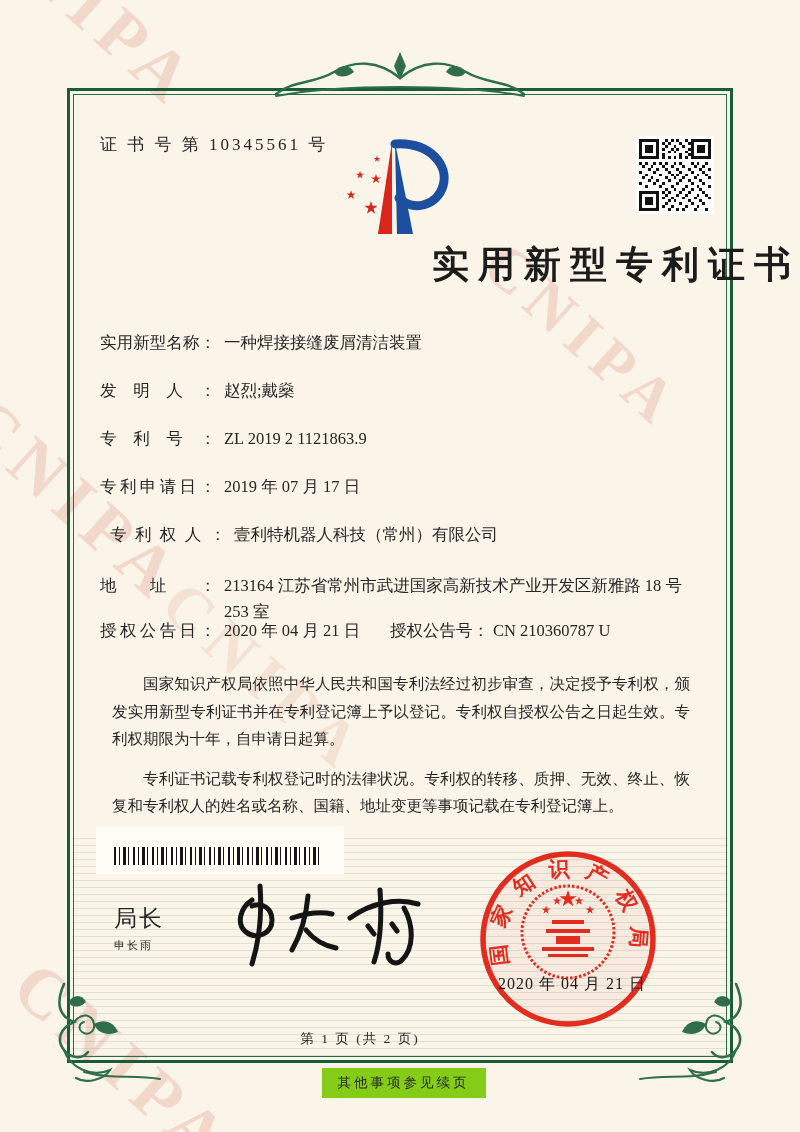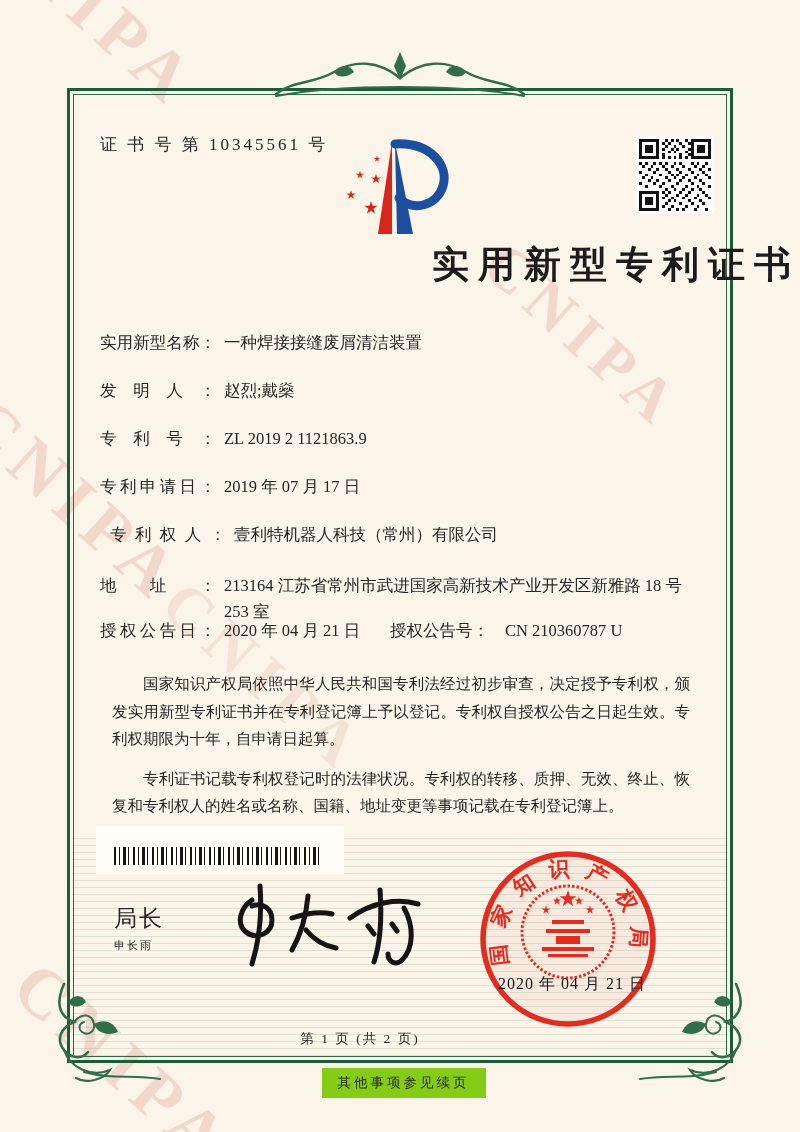--- a/index.html
+++ b/index.html
@@ -192,21 +192,21 @@
     <span class="flabel">专利权人：</span><span class="fvalue">壹利特机器人科技（常州）有限公司</span>
   </div>
   <div class="frow" style="top:565px;margin-top:8px;">
     <span class="flabel">地址：</span><span class="fvalue wrap">213164 江苏省常州市武进国家高新技术产业开发区新雅路 18 号 253 室</span>
   </div>
   <div class="frow" style="top:618px;width:640px;">
     <span class="grant-pair" style="left:0;">
       <span class="flabel">授权公告日：</span><span class="fvalue">2020 年 04 月 21 日</span>
     </span>
     <span class="grant-pair" style="left:290px;">
-      <span>授权公告号：</span><span class="fvalue" style="margin-left:16px;">CN 210360787 U</span>
+      <span>授权公告号：</span><span class="fvalue" style="margin-left:4px;">CN 210360787 U</span>
     </span>
   </div>
 
   <div class="paras">
     <p>国家知识产权局依照中华人民共和国专利法经过初步审查，决定授予专利权，颁发实用新型专利证书并在专利登记簿上予以登记。专利权自授权公告之日起生效。专利权期限为十年，自申请日起算。</p>
     <p>专利证书记载专利权登记时的法律状况。专利权的转移、质押、无效、终止、恢复和专利权人的姓名或名称、国籍、地址变更等事项记载在专利登记簿上。</p>
   </div>
 
   <div class="bc-band"></div>
   <div class="barcode"></div>

